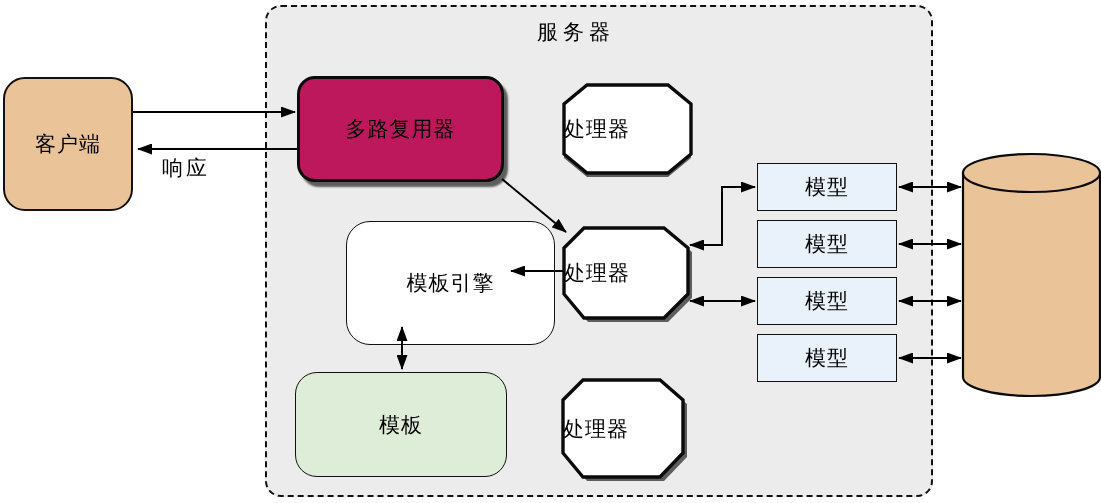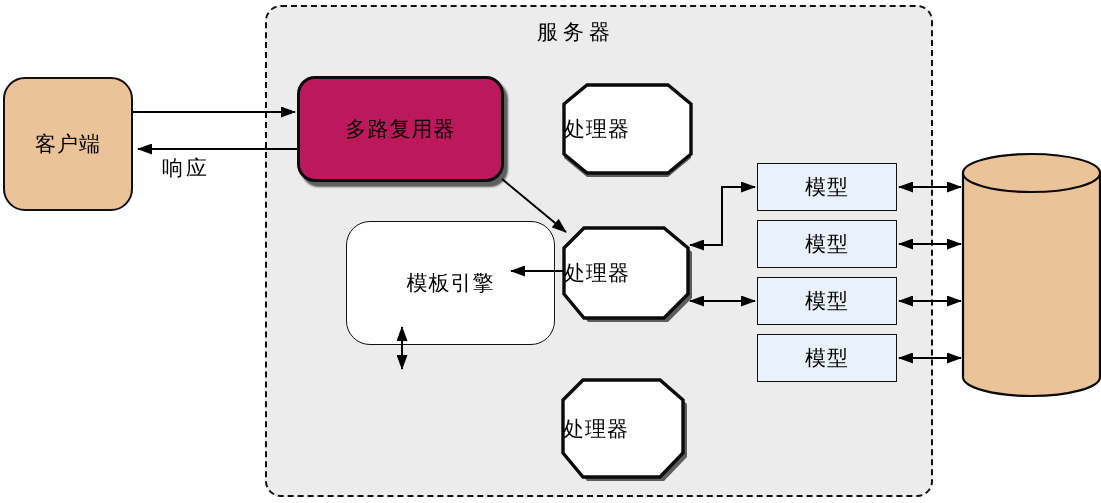--- a/index.html
+++ b/index.html
@@ -95,20 +95,23 @@
   </div>
 
   <div class="box mux">
     <span>多路复用器</span>
   </div>
 
   <div class="box tengine">
     <span>模板引擎</span>
   </div>
 
+  <div class="box template">
+    <span>模板</span>
+  </div>
 
   <div class="box model m1">
     <span>模型</span>
   </div>
   <div class="box model m2">
     <span>模型</span>
   </div>
   <div class="box model m3">
     <span>模型</span>
   </div>

